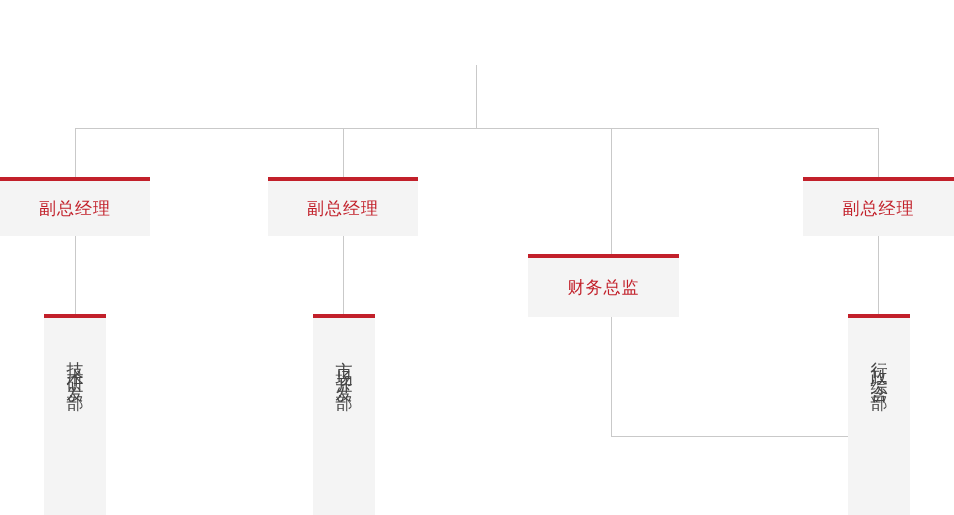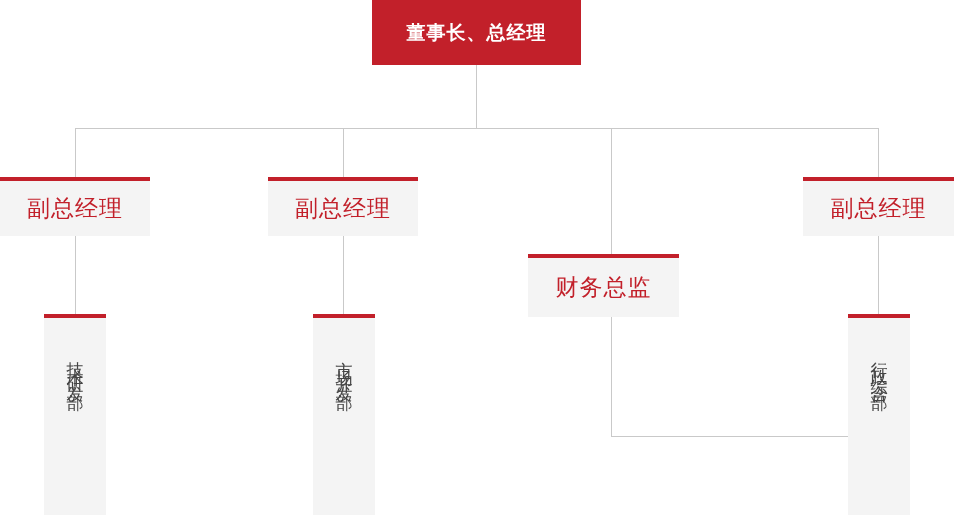--- a/index.html
+++ b/index.html
@@ -45,21 +45,21 @@
     color: #ffffff;
     font-size: 19px;
     font-weight: bold;
     letter-spacing: 1px;
   }
 
   .node-mid {
     background: #f4f4f4;
     border-top: 4px solid #c2202a;
     color: #c2202a;
-    font-size: 23px;
+    font-size: 17px;
     letter-spacing: 1px;
   }
 
   .node-dept {
     background: #f4f4f4;
     border-top: 4px solid #c2202a;
     color: #444444;
     font-size: 17px;
     align-items: flex-start;
     padding-top: 30px;
@@ -85,23 +85,20 @@
   <div class="line-v" style="left:611px; top:128px; height:126px;"></div>
   <div class="line-v" style="left:878px; top:128px; height:49px;"></div>
 
   <div class="line-v" style="left:75px; top:236px; height:78px;"></div>
   <div class="line-v" style="left:343px; top:236px; height:78px;"></div>
   <div class="line-v" style="left:878px; top:236px; height:78px;"></div>
 
   <div class="line-v" style="left:611px; top:317px; height:119px;"></div>
   <div class="line-h" style="left:611px; top:436px; width:238px;"></div>
 
-  <div class="node node-root" style="left:372px; top:0px; width:209px; height:65px;">
-    <span>董事长、总经理</span>
-  </div>
 
   <div class="node node-mid" style="left:0px; top:177px; width:150px; height:59px;">
     <span>副总经理</span>
   </div>
 
   <div class="node node-mid" style="left:268px; top:177px; width:150px; height:59px;">
     <span>副总经理</span>
   </div>
 
   <div class="node node-mid" style="left:528px; top:254px; width:151px; height:63px;">

